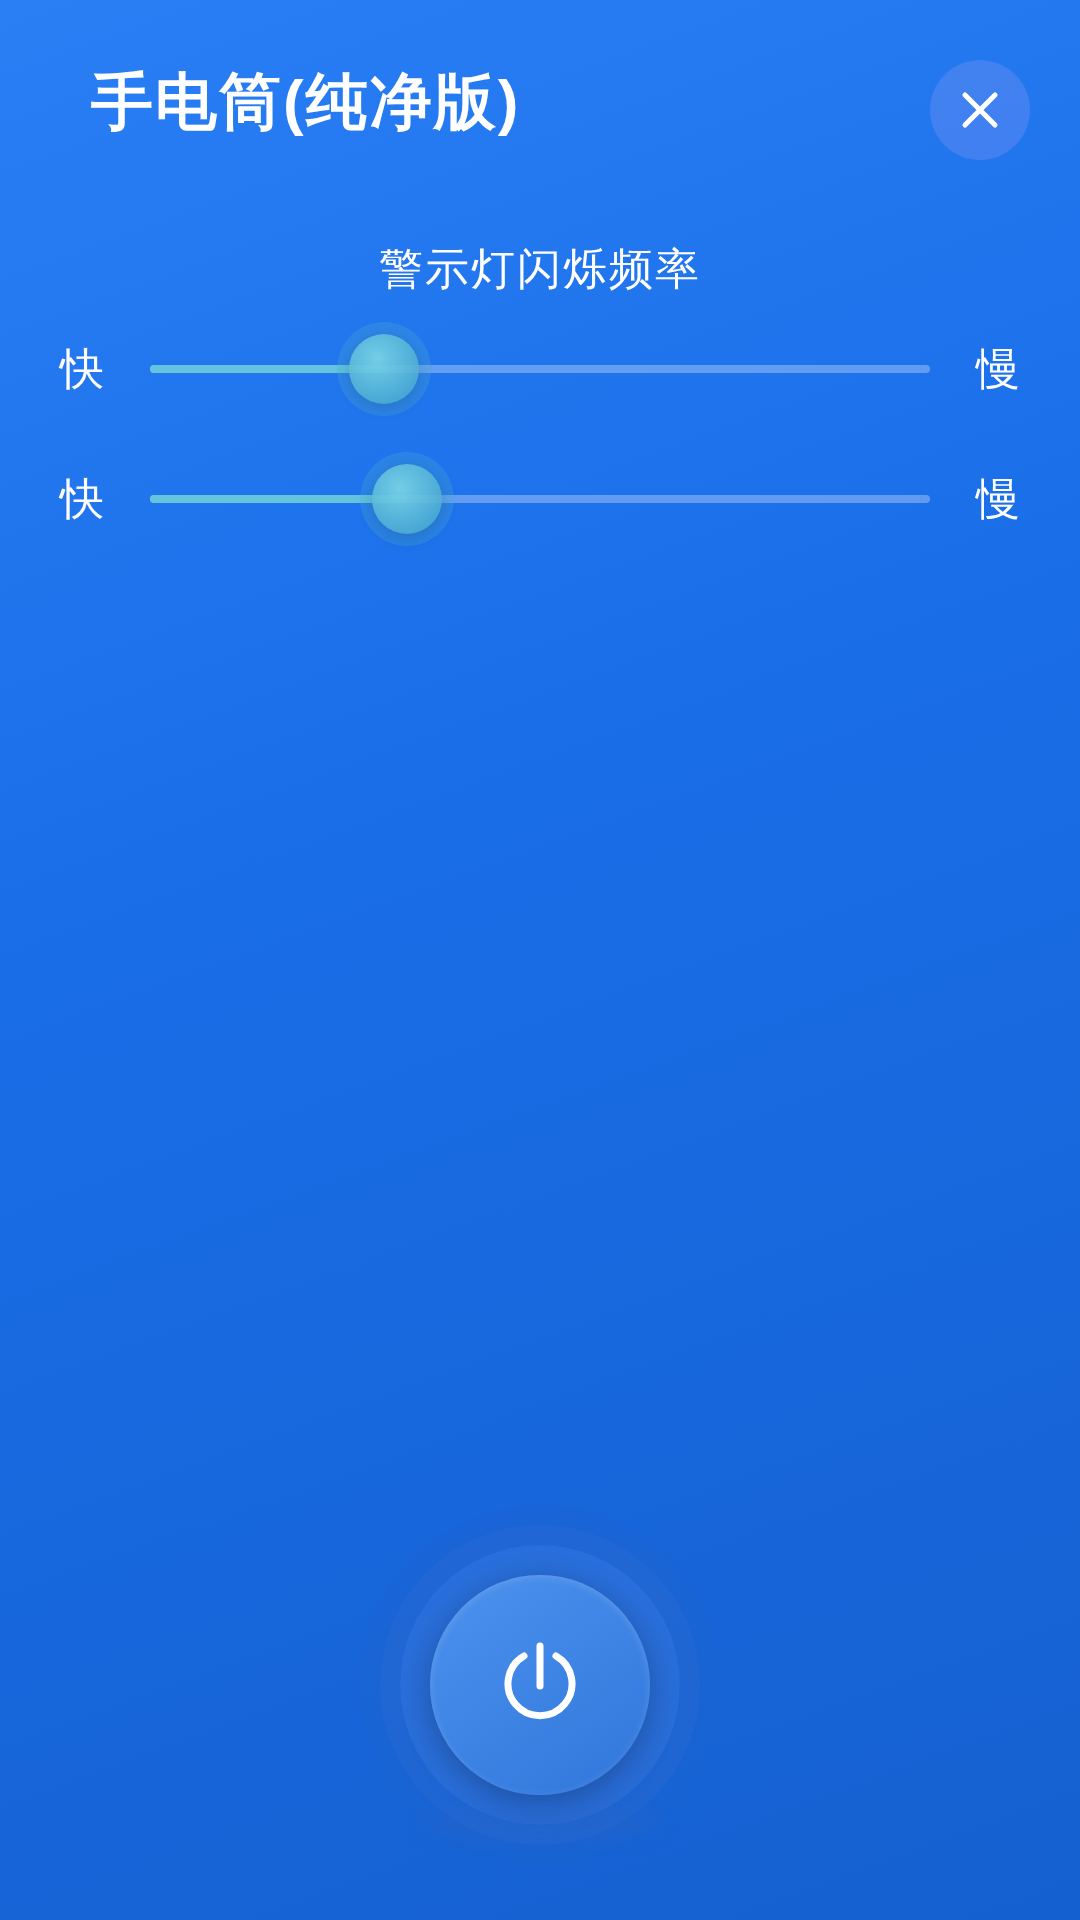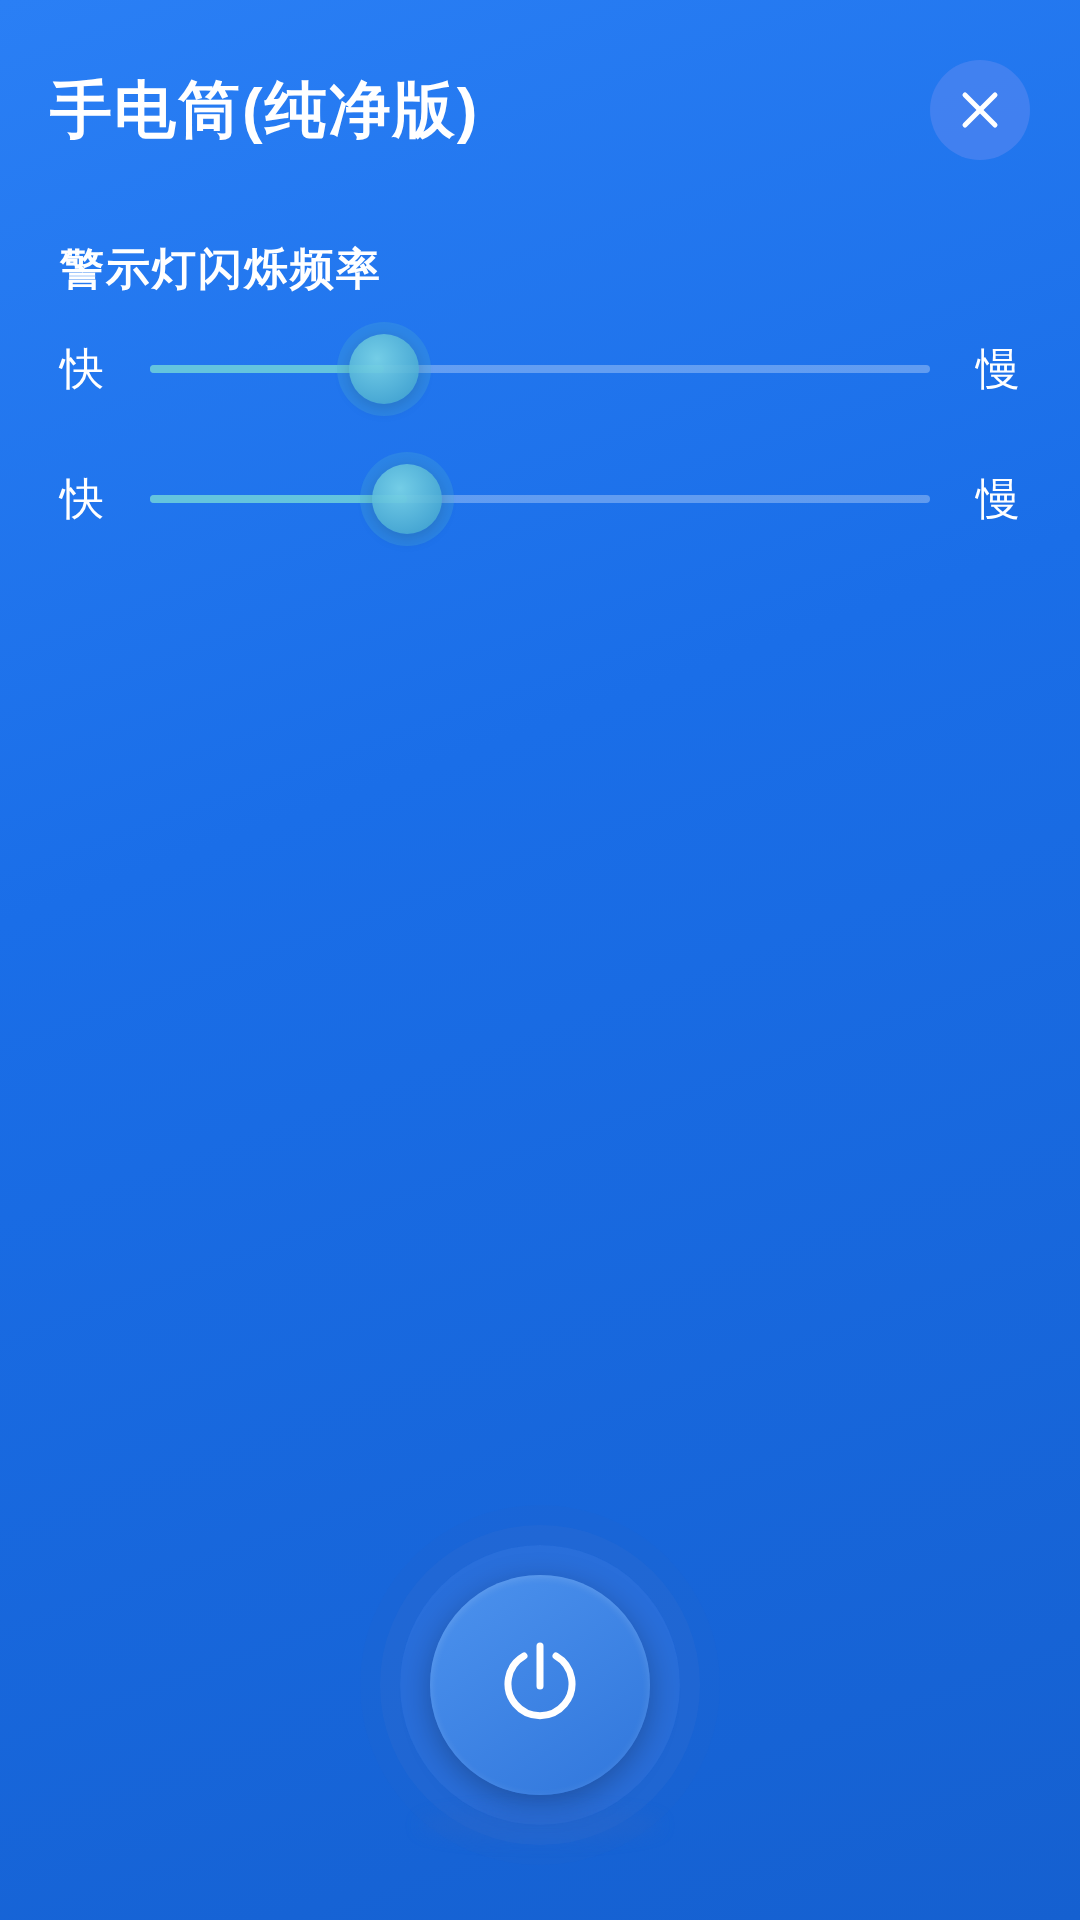--- a/index.html
+++ b/index.html
@@ -23,23 +23,24 @@
       width: 100%;
       height: 100%;
       background: linear-gradient(160deg, #2a7ff5 0%, #1a6ee8 40%, #1560d0 100%);
       position: relative;
       display: flex;
       flex-direction: column;
     }
 
     .header {
       display: flex;
-      align-items: center;
+      align-items: flex-start;
       justify-content: space-between;
       padding: 60px 50px 40px 50px;
+      margin-left: 41px;
     }
 
     .app-title {
       font-size: 62px;
       font-weight: 600;
       color: white;
       letter-spacing: 2px;
     }
 
     .close-button {
@@ -63,23 +64,23 @@
     .sliders-section {
       padding: 40px 60px 0 60px;
       flex-shrink: 0;
     }
 
     .slider-group {
       margin-bottom: 70px;
     }
 
     .slider-label {
-      text-align: left;
+      text-align: center;
       font-size: 44px;
-      font-weight: 700;
+      font-weight: 400;
       color: white;
       margin-bottom: 40px;
       letter-spacing: 2px;
     }
 
     .slider-row {
       display: flex;
       align-items: center;
       gap: 30px;
     }

